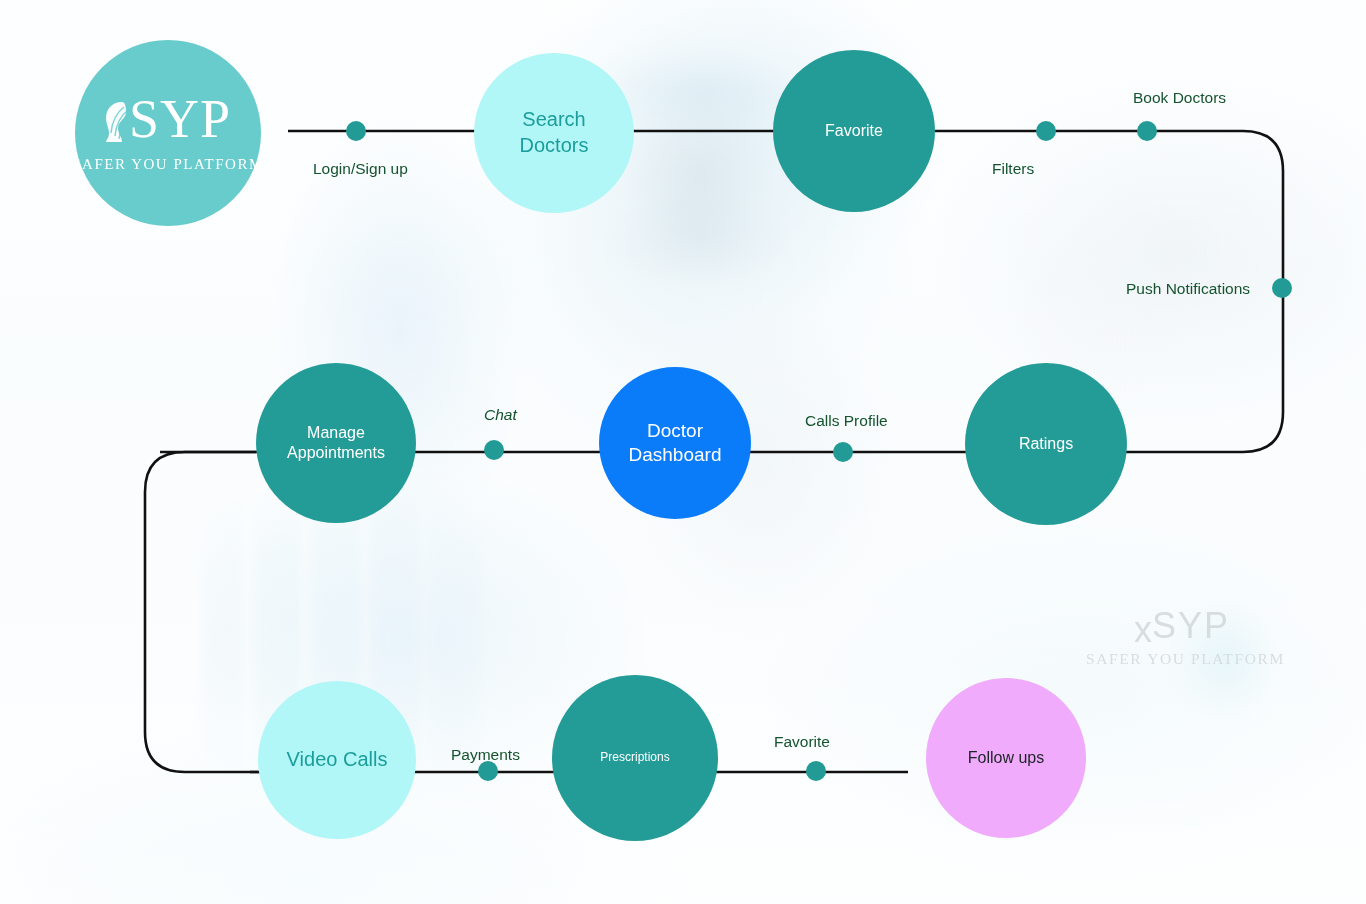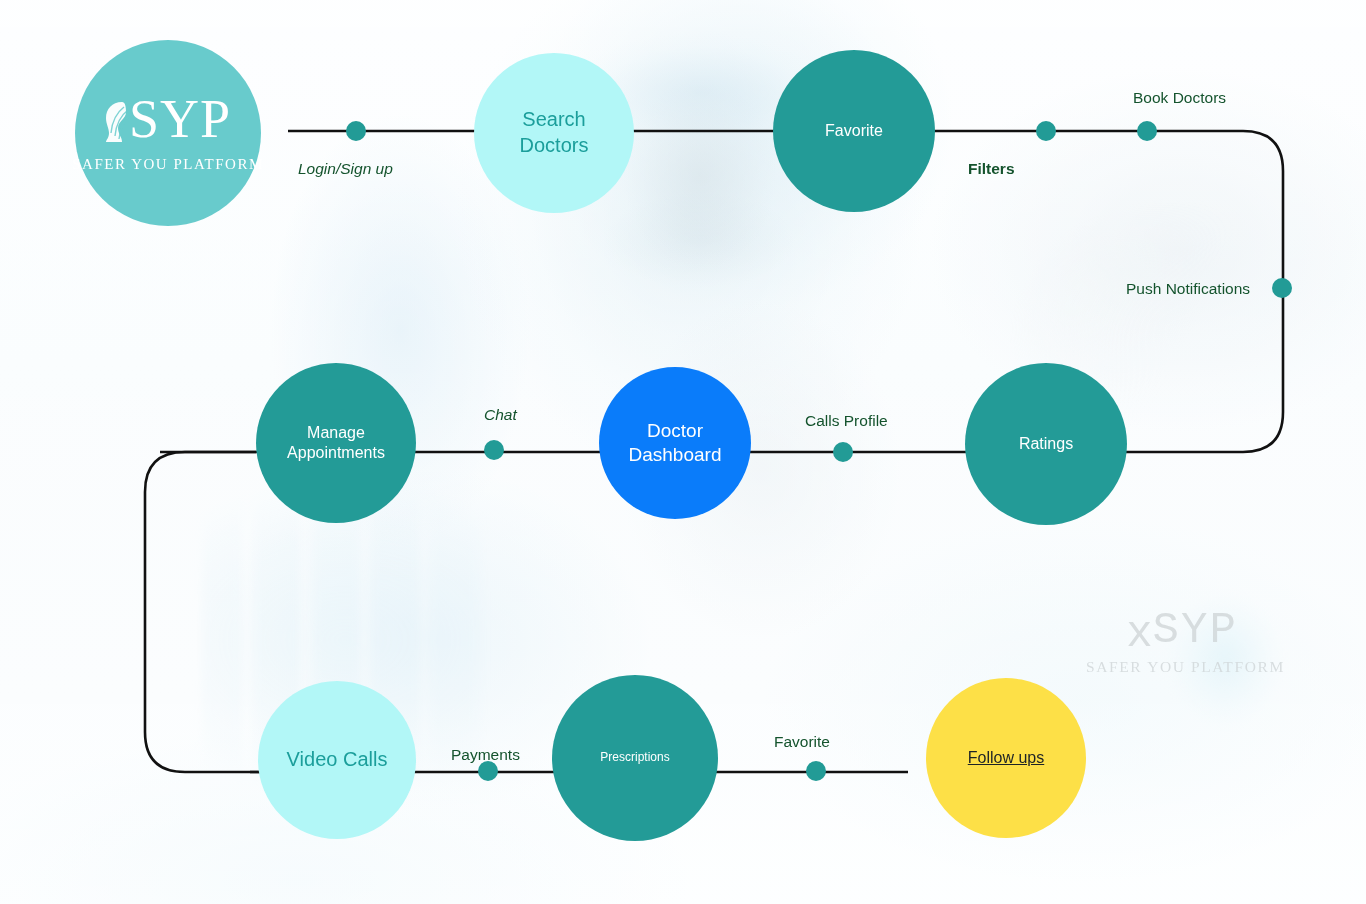--- a/index.html
+++ b/index.html
@@ -84,22 +84,22 @@
     position: absolute;
     left: 1086px;
     top: 608px;
     width: 190px;
     text-align: center;
     color: #ced4d6;
     opacity: 0.75;
     user-select: none;
   }
   .watermark .wm-main {
-    font-family: Liberation Mono, monospace;
-    font-size: 44px;
+    font-family: Liberation Sans, sans-serif;
+    font-size: 36px;
     letter-spacing: 2px;
     line-height: 1;
     white-space: nowrap;
   }
   .watermark .wm-sub {
     font-family: "Liberation Serif", serif;
     font-size: 15.5px;
     letter-spacing: 1.6px;
     margin-top: 6px;
     white-space: nowrap;
@@ -121,21 +121,21 @@
     align-items: center;
     justify-content: center;
     text-align: center;
     box-sizing: border-box;
     line-height: 1.28;
   }
   .node-label { pointer-events: none; white-space: pre-line; }
 
   .node.teal        { background: #239b97; color: #ffffff; }
   .node.cyan        { background: #b2f7f7; color: #1b9e9b; }
-  .node.cyan-dark   { background: #fde047; color: #1d2326; text-decoration: underline; }
+  .node.cyan-dark   { background: #f0abfc; color: #1d2326; }
   .node.blue        { background: #0a7cfa; color: #ffffff; }
   .node.logo        { background: #68cbcc; color: #ffffff; }
 
   
   .logo-inner {
     display: flex;
     flex-direction: column;
     align-items: center;
     justify-content: center;
     user-select: none;
@@ -251,22 +251,22 @@
         <span class="node-label" style="font-size: 16px;">Follow ups</span>
       </div>
       <div class="dot" style="left: 346px; top: 121px; background: rgb(34, 155, 150);"></div>
       <div class="dot" style="left: 1036px; top: 121px; background: rgb(34, 155, 150);"></div>
       <div class="dot" style="left: 1137px; top: 121px; background: rgb(34, 155, 150);"></div>
       <div class="dot" style="left: 1272px; top: 278px; background: rgb(34, 155, 150);"></div>
       <div class="dot" style="left: 484px; top: 440px; background: rgb(34, 155, 150);"></div>
       <div class="dot" style="left: 833px; top: 442px; background: rgb(34, 155, 150);"></div>
       <div class="dot" style="left: 478px; top: 761px; background: rgb(34, 155, 150);"></div>
       <div class="dot" style="left: 806px; top: 761px; background: rgb(34, 155, 150);"></div>
-      <div class="edge-label" style="left: 298px; top: 160px; font-style: italic;">Login/Sign up</div>
-      <div class="edge-label" style="left: 968px; top: 160px; font-weight: bold;">Filters</div>
+      <div class="edge-label" style="left: 313px; top: 160px;">Login/Sign up</div>
+      <div class="edge-label" style="left: 992px; top: 160px;">Filters</div>
       <div class="edge-label" style="left: 1133px; top: 89px;">Book Doctors</div>
       <div class="edge-label" style="left: 1126px; top: 280px;">Push Notifications</div>
       <div class="edge-label" style="left: 484px; top: 406px; font-style: italic;">Chat</div>
       <div class="edge-label" style="left: 805px; top: 412px;">Calls Profile</div>
       <div class="edge-label" style="left: 451px; top: 726px; margin-top: 20px;">Payments</div>
       <div class="edge-label" style="left: 774px; top: 733px;">Favorite</div>
     </div>
 
 </div>
 

